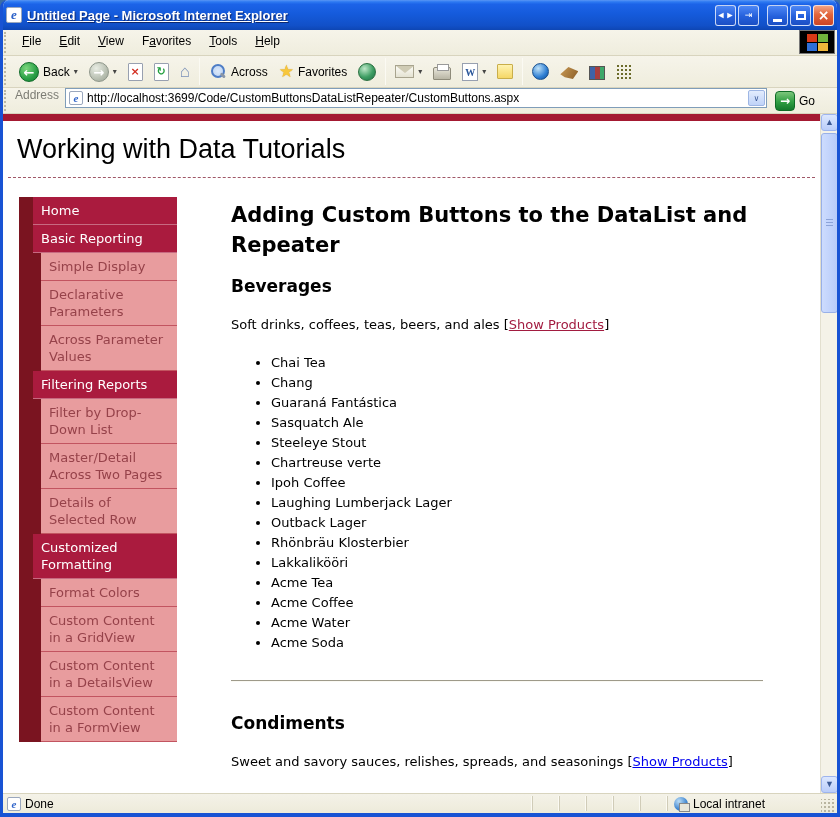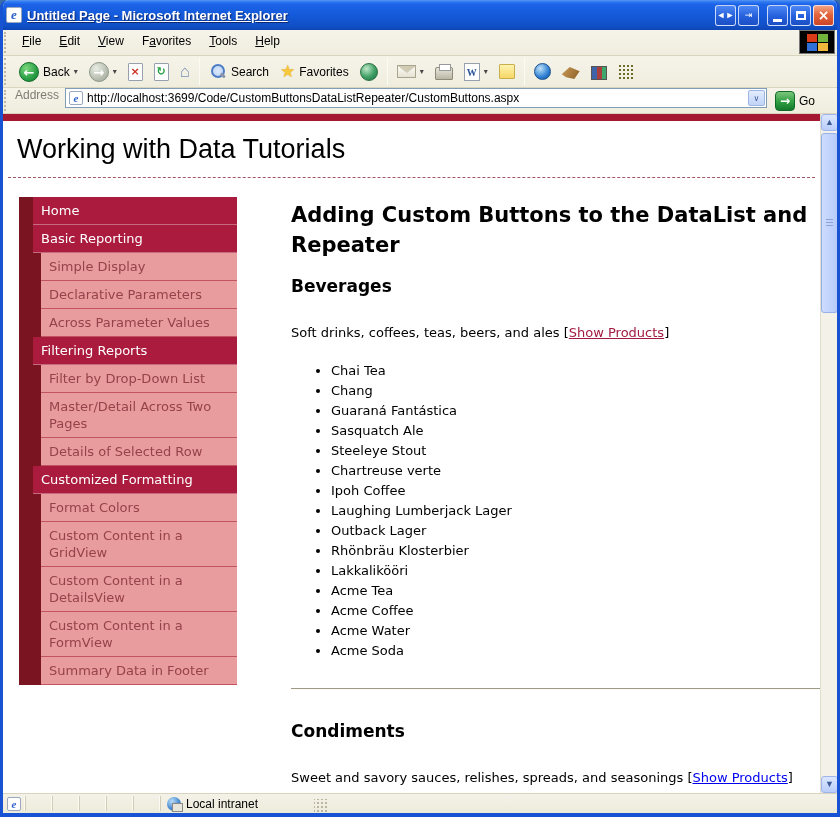--- a/index.html
+++ b/index.html
@@ -100,30 +100,30 @@
   .pagearea { width: 817px; overflow:hidden; position:relative; font-family:"DejaVu Sans", sans-serif; }
 
   .redbar { height:7px; background:#A41931; }
   .site-header { padding: 13px 12px 8px 14px; }
   .site-title { font: 400 27px "Liberation Sans", sans-serif; color:#000; letter-spacing:0; }
   .dashed-rule { border-bottom:1px dashed #A05868; margin: 4px 5px 0 5px; }
 
   .layout { display:flex; align-items:flex-start; padding: 19px 0 0 16px; }
 
   
-  .nav { width:218px; background:#7A1420; padding-left:14px; flex:none; }
+  .nav { width:158px; background:#7A1420; padding-left:14px; flex:none; }
   .nav-item { font-size:13px; line-height:17px; padding:5px 8px; cursor:pointer; }
   .nav-item.level1 { background:#AA1B3E; color:#FFFFFF; border-bottom:1px solid rgba(255,255,255,.35); }
   .nav-item.level2 { background:#E89C9E; color:#96424A; margin-left:8px; border-bottom:1px solid #C25460; }
 
   
   .main { margin-left:54px; width:532px; color:#000; }
   .article-title { font: 700 21px/30px "DejaVu Sans", sans-serif; margin-top:3px; }
   .section-h { font: 700 17px "DejaVu Sans", sans-serif; margin-top:16px; }
-  .intro { font-size:13px; margin-top:29px; }
+  .intro { font-size:13px; margin-top:21px; }
   .intro a { text-decoration:underline; cursor:pointer; }
   .link-visited { color:#A21C40; }
   .link-new { color:#0000EE; }
   .products { margin: 21px 0 0 22px; padding-left:18px; }
   .products li { font-size:13px; line-height:20px; color:#000; }
   .rule { border:none; border-top:1px solid #9E9A8A; border-bottom:1px solid #FBFAF4; margin:27px 0 0 0; }
   .section-h.second { margin-top:31px; }
 
   
   .scrollbar { width:17px; background:#F4F2E8; position:relative; border-left:1px solid #E2DFCF; flex:none; }
@@ -211,21 +211,21 @@
     </span>
     <span class="tbtn">
       <span class="page-ic refresh-a">↻</span>
     </span>
     <span class="tbtn">
       <span class="home-ic">⌂</span>
     </span>
     <span class="sep"></span>
     <span class="tbtn">
       <span class="search-ic"></span>
-      <span>Search</span>
+      <span>Across</span>
     </span>
     <span class="tbtn">
       <span class="star-ic">★</span>
       <span>Favorites</span>
     </span>
     <span class="tbtn">
       <span class="globe-ic"></span>
     </span>
     <span class="sep"></span>
     <span class="tbtn">
@@ -305,21 +305,20 @@
             <div class="nav-item level1">Customized Formatting</div>
 
             <div class="nav-item level2">Format Colors</div>
 
             <div class="nav-item level2">Custom Content in a GridView</div>
 
             <div class="nav-item level2">Custom Content in a DetailsView</div>
 
             <div class="nav-item level2">Custom Content in a FormView</div>
 
-            <div class="nav-item level2">Summary Data in Footer</div>
           </div>
 
         <div class="main">
           <h1 class="article-title">Adding Custom Buttons to the DataList and Repeater</h1>
 
           <h2 class="section-h">Beverages</h2>
           <p class="intro"><span>Soft drinks, coffees, teas, beers, and ales </span><span>[</span><a class="link-visited">Show Products</a><span>]</span></p>
 
           <ul class="products">
 
@@ -364,20 +363,21 @@
 
     <div class="scrollbar">
       <div class="sb-btn sb-up">▲</div>
       <div class="sb-thumb"></div>
       <div class="sb-btn sb-down">▼</div>
     </div>
   </div>
 
   <div class="statusbar">
     <span class="ie-page-icon">e</span>
+    <span class="status-text">Done</span>
     <span class="pane"></span>
     <span class="pane"></span>
     <span class="pane"></span>
     <span class="pane"></span>
     <span class="pane"></span>
     <span class="zone-pane">
       <span class="intranet-ic"></span>
       <span>Local intranet</span>
     </span>
     <span class="grip-corner"></span>

